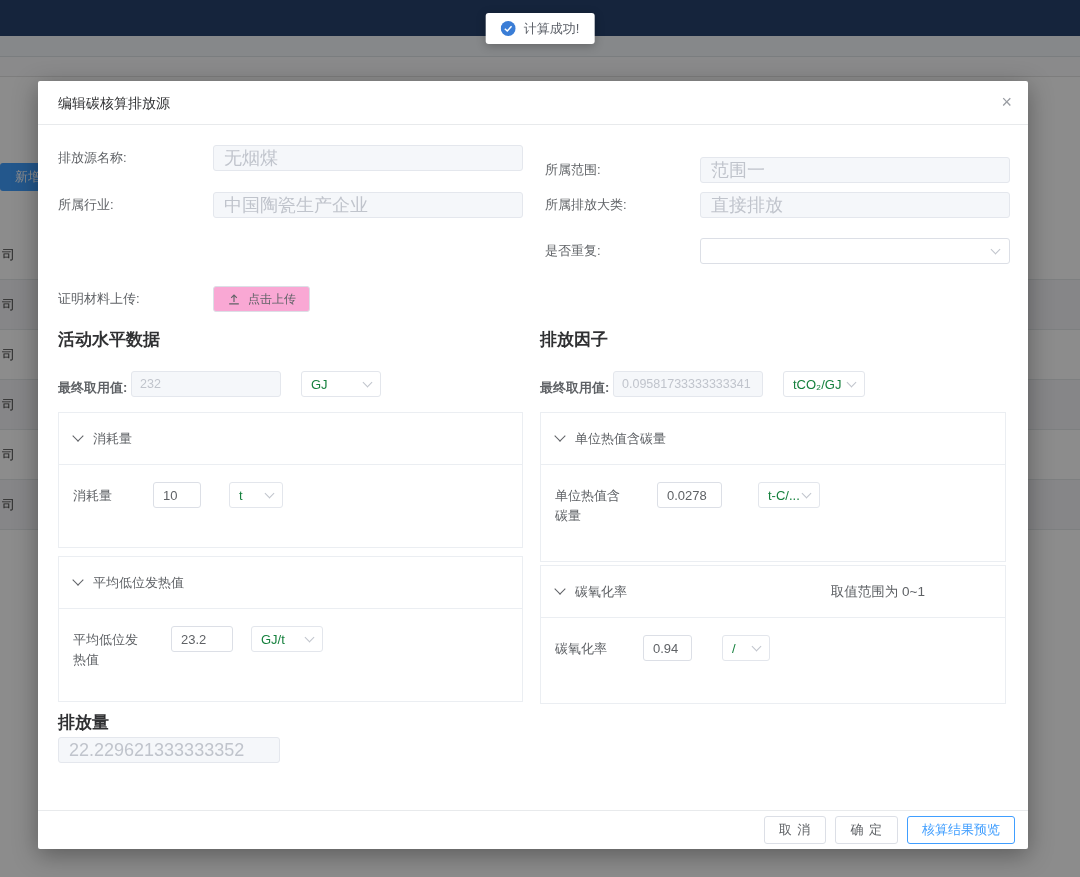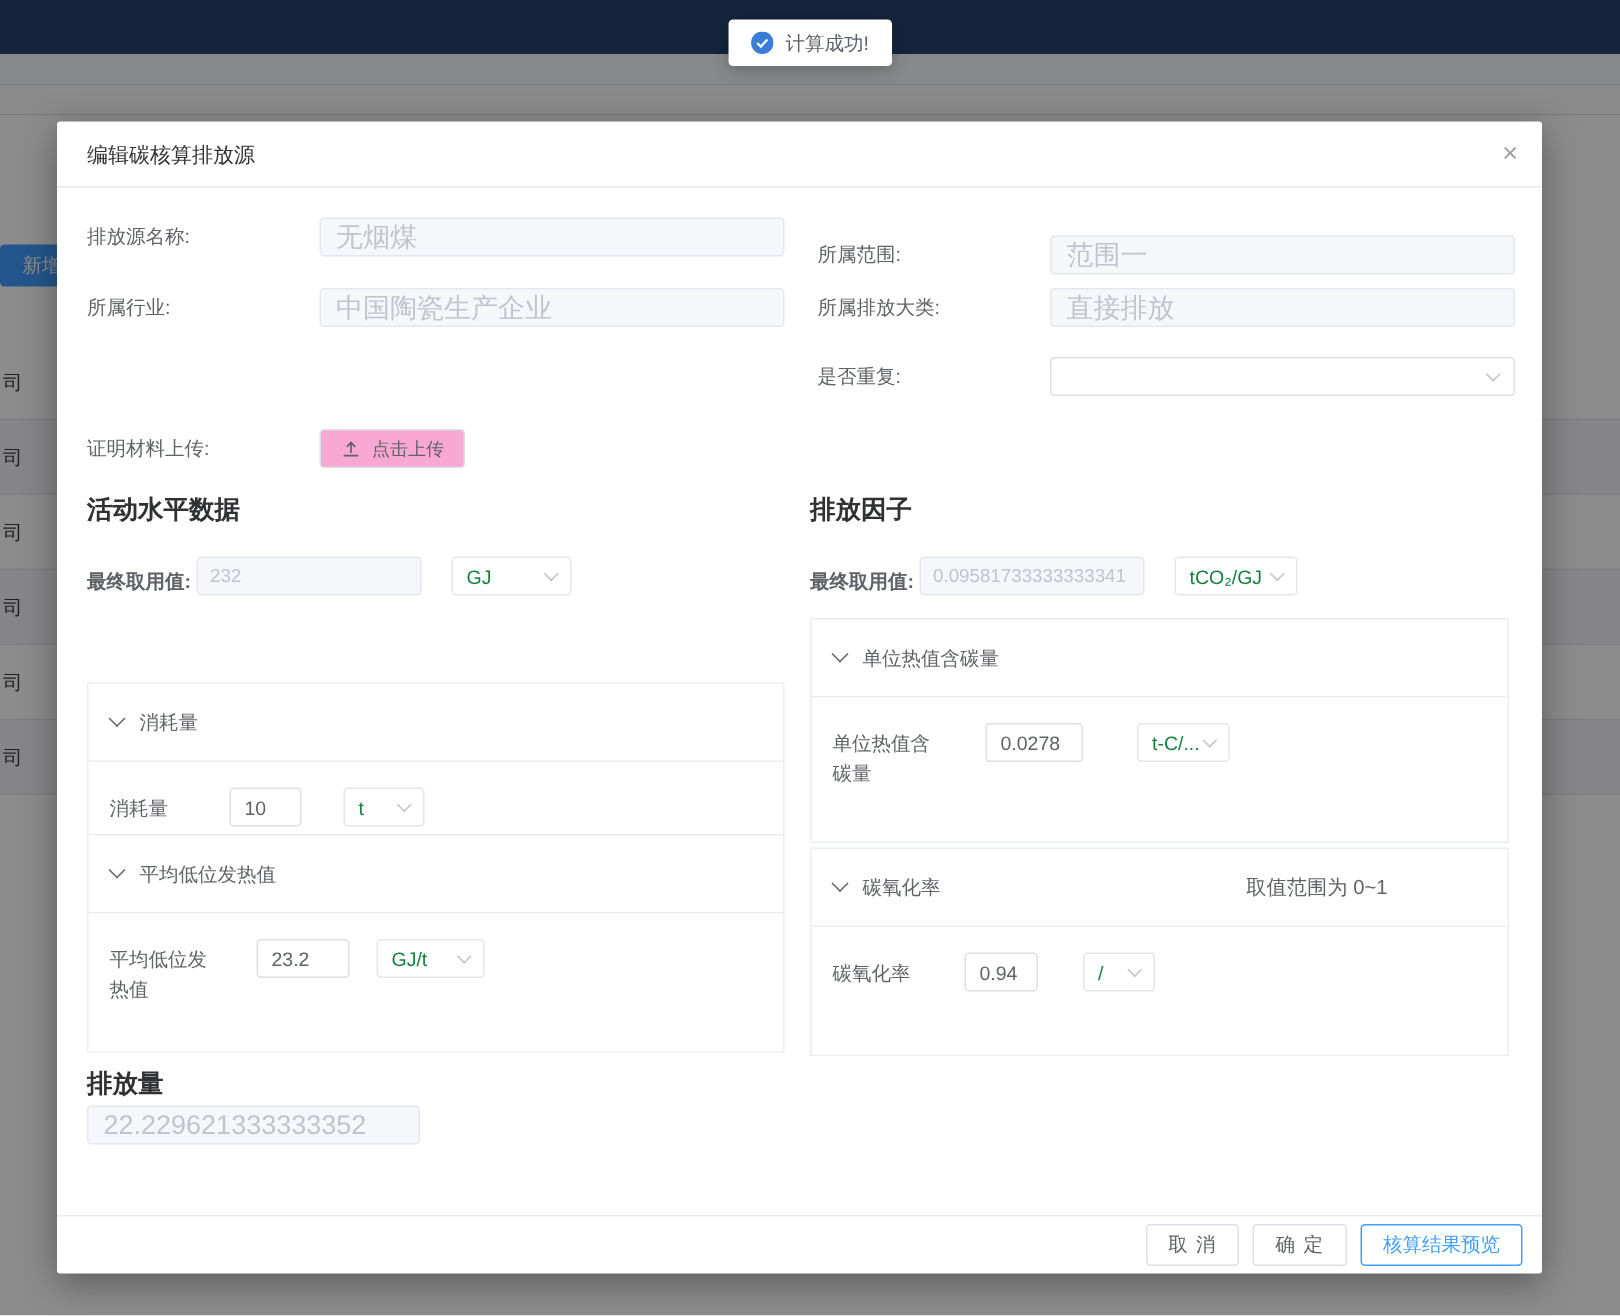--- a/index.html
+++ b/index.html
@@ -179,21 +179,21 @@
 
   <div class="final-row" style="left:502px; top:290px;">
     <span class="final-label">最终取用值:</span>
     <input class="vinput" disabled="" value="0.09581733333333341" style="">
     <div class="usel" style="margin-left:20px; width:82px;">
       <span>tCO₂/GJ</span>
       <span class="chev"></span>
     </div>
   </div>
 
-  <div class="panel" style="left:20px; top:331px; width:465px; height:136px;margin-top:43px;">
+  <div class="panel" style="left:20px; top:331px; width:465px; height:136px;">
     <div class="p-head">
       <span class="p-chev"></span>
       <span>消耗量</span>
     </div>
     <div class="p-body">
       <span class="p-label lblA"><span>消耗量</span></span>
       <input class="p-input inA" value="10" style="">
       <div class="usel selA">
         <span>t</span>
         <span class="chev"></span>

